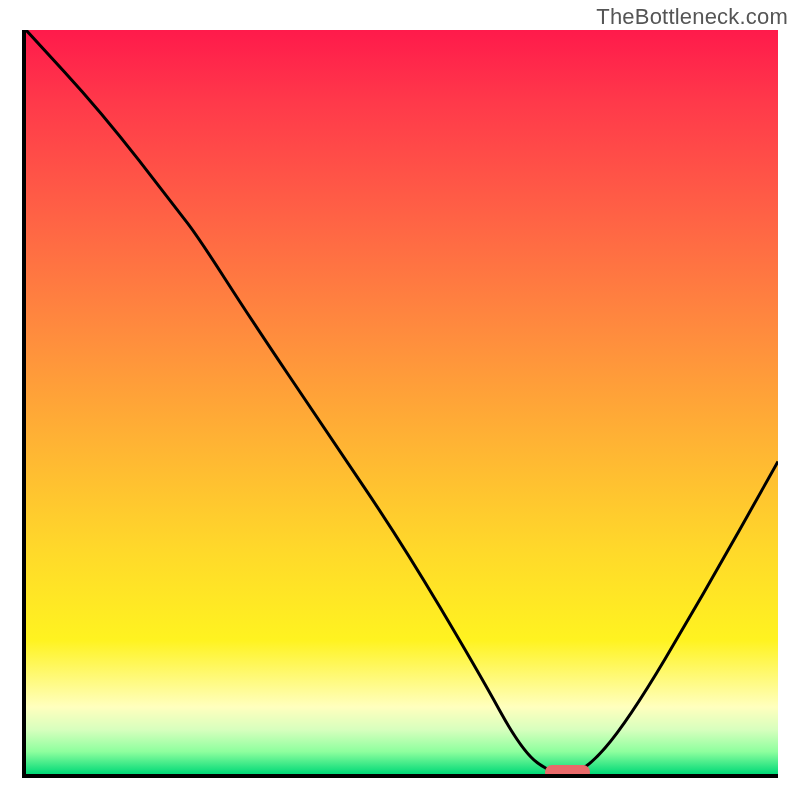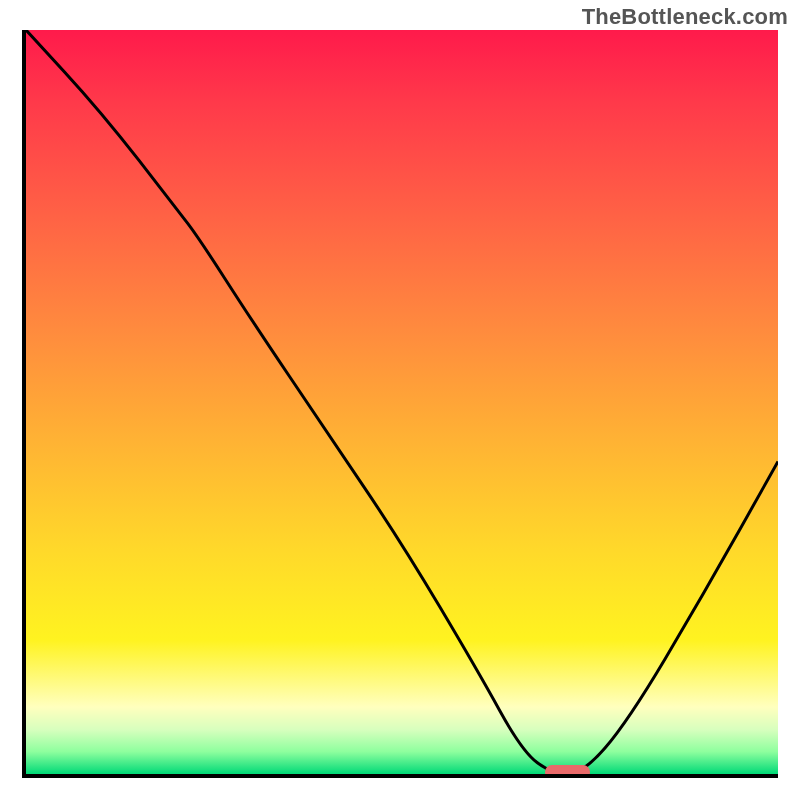--- a/index.html
+++ b/index.html
@@ -15,21 +15,21 @@
     width: 800px;
     height: 800px;
     box-sizing: border-box;
   }
   .watermark {
     position: absolute;
     top: 4px;
     right: 12px;
     color: #555555;
     font-size: 22px;
-    font-weight: 700;
+    font-weight: 400;
     letter-spacing: 0.2px;
     z-index: 5;
   }
   .plot-box {
     position: absolute;
     left: 22px;
     top: 30px;
     width: 756px;
     height: 748px;
     border-left: 4px solid #000000;

